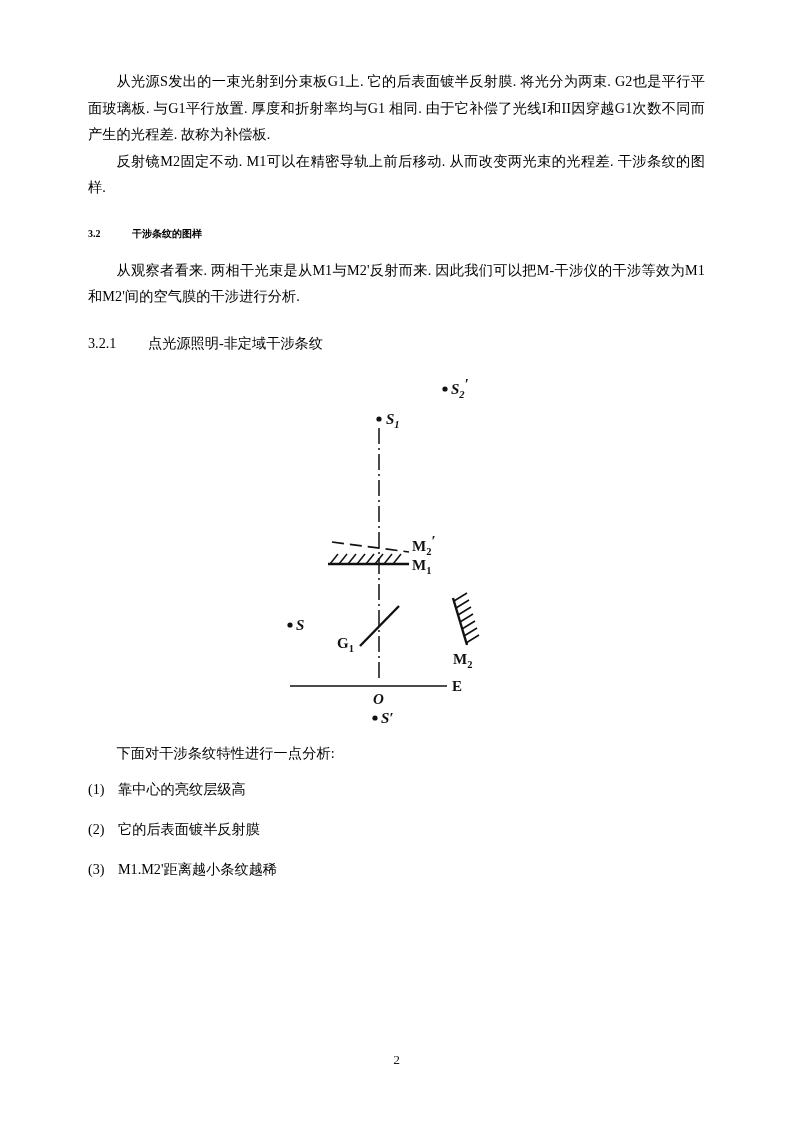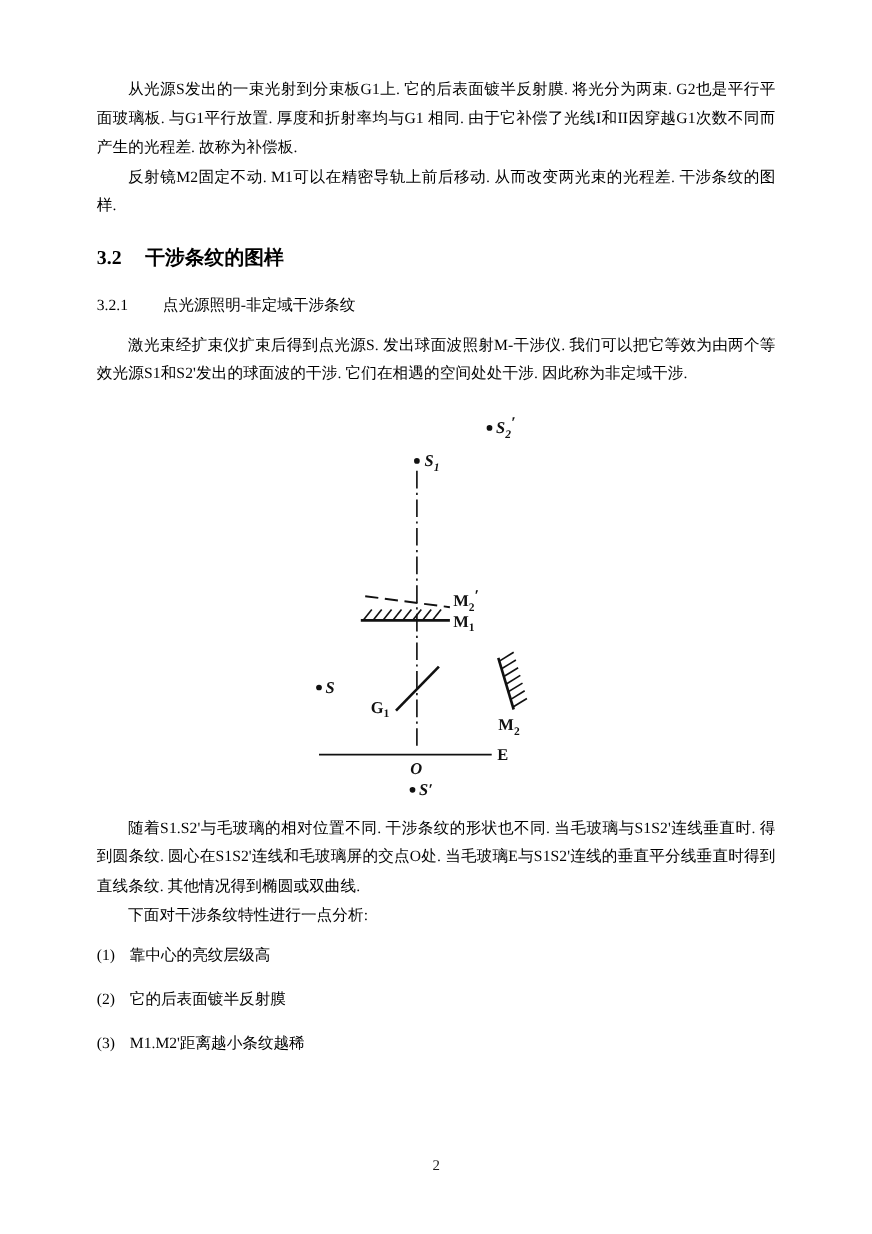--- a/index.html
+++ b/index.html
@@ -31,21 +31,21 @@
     font-size: 14.2px;
     line-height: 26.5px;
     text-align: justify;
     text-justify: inter-ideograph;
     text-indent: 2em;
     letter-spacing: 0.1px;
   }
 
   h2.section {
     margin: 22px 0 12px 0;
-    font-size: 18px;
+    font-size: 10px;
     font-weight: bold;
     line-height: 22px;
   }
   h2.section .num {
     display: inline-block;
     width: 44px;
   }
 
   h3.subsection {
     margin: 22px 0 12px 0;
@@ -148,26 +148,26 @@
 <div class="page">
   <div class="content">
 
     <p class="body-text">从光源S发出的一束光射到分束板G1上. 它的后表面镀半反射膜. 将光分为两束. G2也是平行平面玻璃板. 与G1平行放置. 厚度和折射率均与G1 相同. 由于它补偿了光线I和II因穿越G1次数不同而产生的光程差. 故称为补偿板.</p>
     <p class="body-text">反射镜M2固定不动. M1可以在精密导轨上前后移动. 从而改变两光束的光程差. 干涉条纹的图样.</p>
 
     <h2 class="section">
       <span class="num">3.2</span><span>干涉条纹的图样</span>
     </h2>
 
+    <p class="body-text">从观察者看来. 两相干光束是从M1与M2'反射而来. 因此我们可以把M-干涉仪的干涉等效为M1和M2'间的空气膜的干涉进行分析.</p>
 
     <h3 class="subsection">
       <span class="num">3.2.1</span><span>点光源照明-非定域干涉条纹</span>
     </h3>
 
-    <p class="body-text">激光束经扩束仪扩束后得到点光源S. 发出球面波照射M-干涉仪. 我们可以把它等效为由两个等效光源S1和S2'发出的球面波的干涉. 它们在相遇的空间处处干涉. 因此称为非定域干涉.</p>
 
     <div class="figure">
       <svg width="280" height="360" viewBox="0 0 280 360">
 
         <line class="dashdot" x1="122" y1="60" x2="122" y2="310"></line>
 
         <circle class="dot" cx="188" cy="21" r="2.6"></circle>
         <text class="lbl-i" x="194" y="26">
           <tspan>S</tspan><tspan class="sub" dy="4">2</tspan><tspan dy="-9">′</tspan>
         </text>
@@ -222,21 +222,20 @@
         <line class="solidline" x1="33" y1="318" x2="190" y2="318"></line>
         <text class="lbl-b" x="195" y="323">E</text>
         <text class="lbl-i" x="116" y="336">O</text>
 
         <circle class="dot" cx="118" cy="350" r="2.6"></circle>
         <text class="lbl-i" x="124" y="355">S′</text>
 
       </svg>
     </div>
 
-    <p class="body-text">随着S1.S2'与毛玻璃的相对位置不同. 干涉条纹的形状也不同. 当毛玻璃与S1S2'连线垂直时. 得到圆条纹. 圆心在S1S2'连线和毛玻璃屏的交点O处. 当毛玻璃E与S1S2'连线的垂直平分线垂直时得到直线条纹. 其他情况得到椭圆或双曲线.</p>
     <p class="body-text">下面对干涉条纹特性进行一点分析:</p>
 
     <ol class="analysis-list">
       <li>
         <span class="marker">(1)</span><span>靠中心的亮纹层级高</span>
       </li>
       <li>
         <span class="marker">(2)</span><span>它的后表面镀半反射膜</span>
       </li>
       <li>

